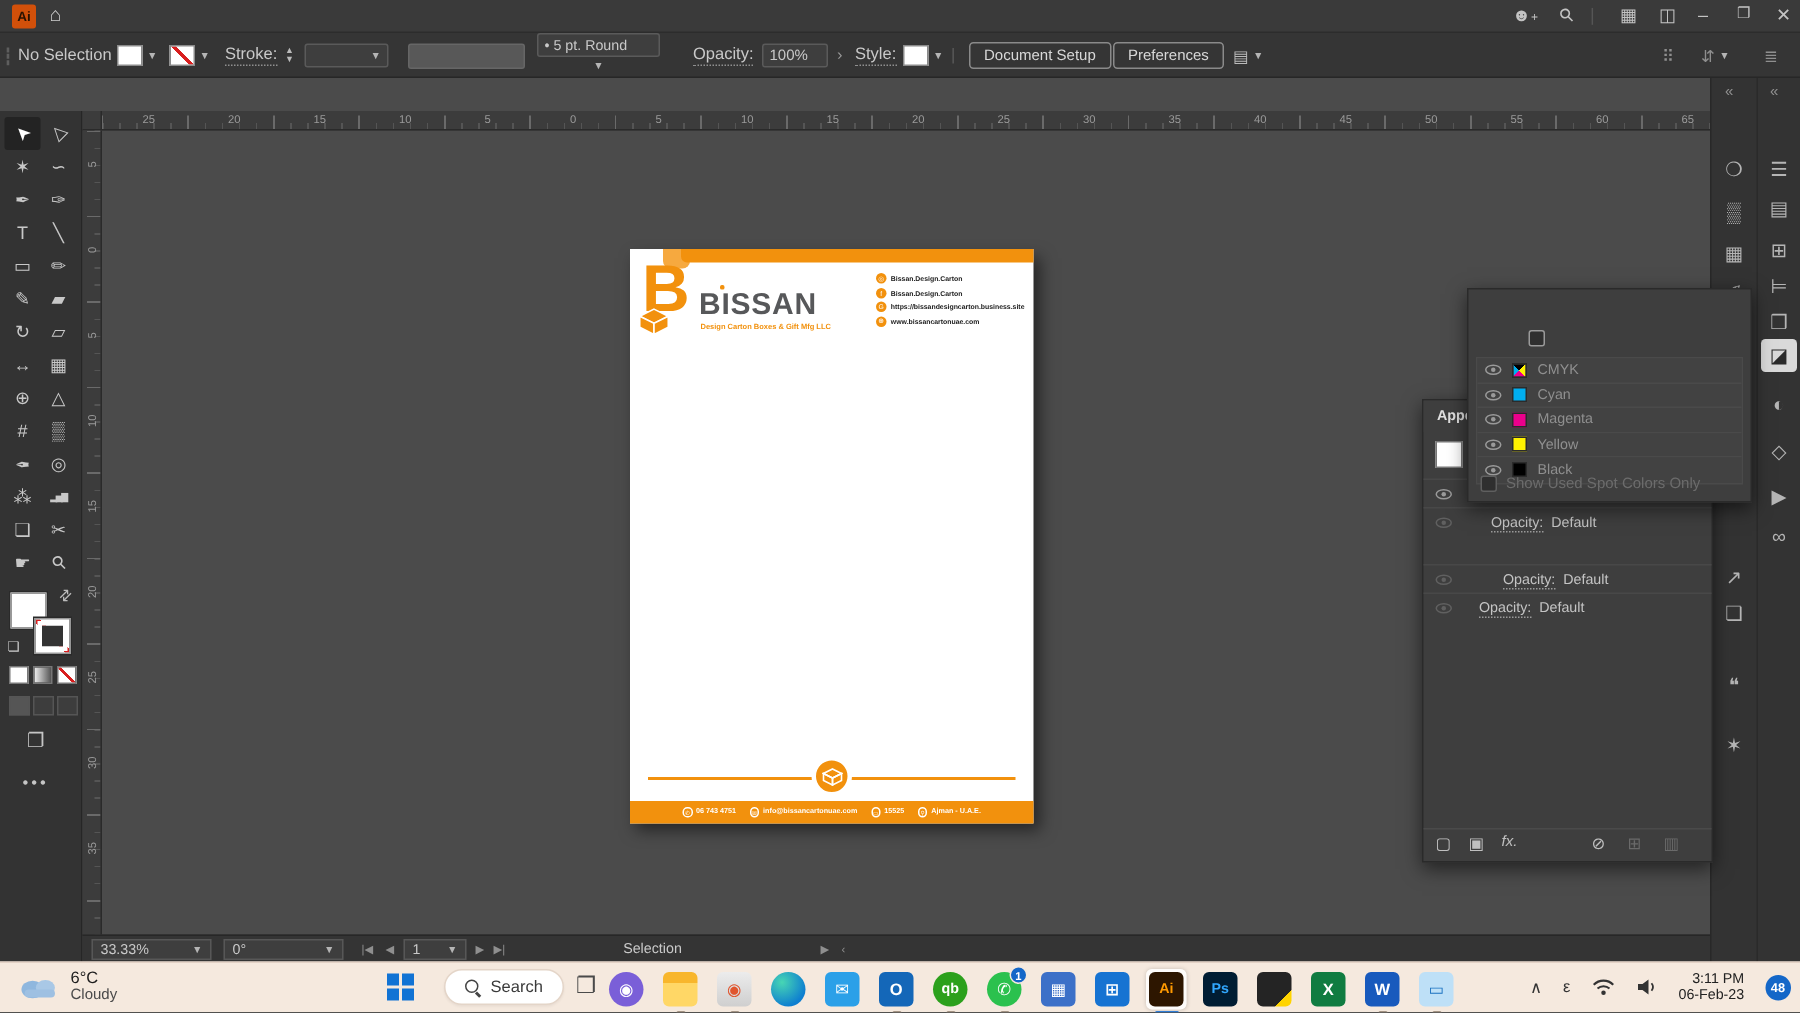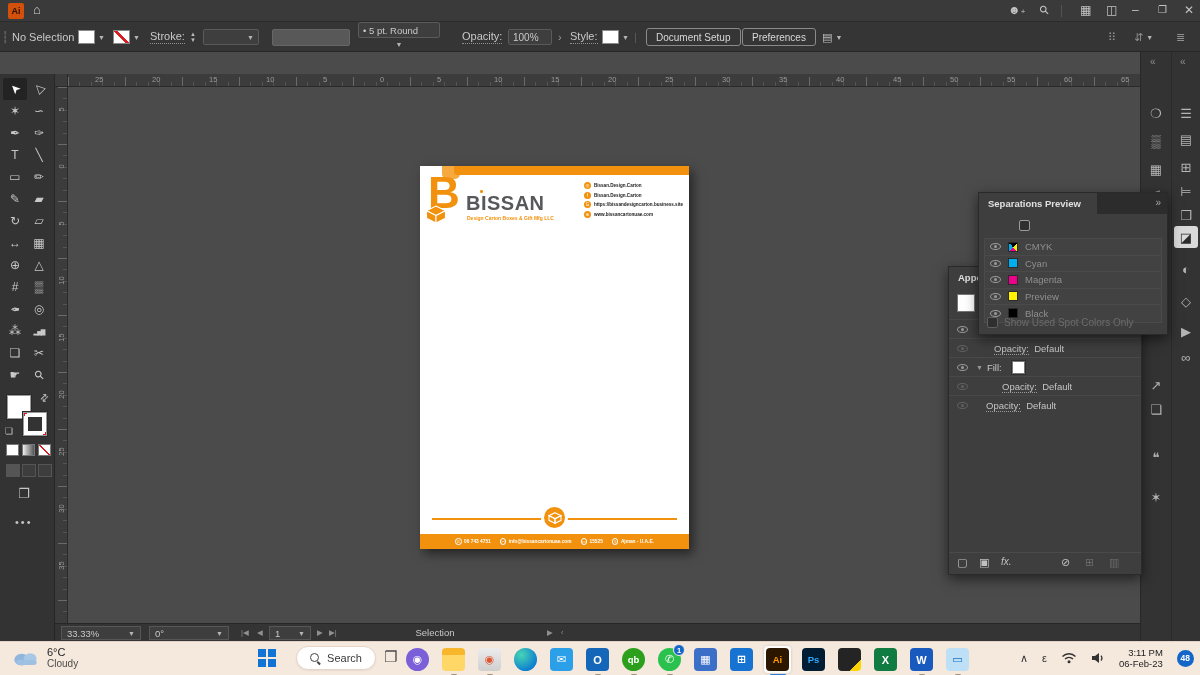--- a/index.html
+++ b/index.html
@@ -460,51 +460,39 @@
         </div>
     </div>
     <div id="ap-swatch"></div>
     <div class="ap-row" style="top:52px;">
       <span class="eye" style="margin-left:8px;"></span>
     </div>
     <div class="ap-row" style="top:71px;">
       <span class="eye dim" style="margin-left:8px;"></span>
       <span style="margin-left:26px;"><span class="linklbl">Opacity:</span>&nbsp;&nbsp;<span>Default</span></span>
     </div>
-    <div class="ap-row" style="top:90px;">
-      <span class="eye" style="margin-left:8px;"></span>
-      <span style="margin-left:8px;font-size:7px;color:#999;">▼</span>
-      <span style="margin-left:4px;">Fill:</span>
-      <span class="ap-fillsw" style="margin-left:10px;"></span>
-    </div>
     <div class="ap-row" style="top:109px;">
       <span class="eye dim" style="margin-left:8px;"></span>
       <span style="margin-left:34px;"><span class="linklbl">Opacity:</span>&nbsp;&nbsp;<span>Default</span></span>
     </div>
     <div class="ap-row" style="top:128px;">
       <span class="eye dim" style="margin-left:8px;"></span>
       <span style="margin-left:18px;"><span class="linklbl">Opacity:</span>&nbsp;&nbsp;<span>Default</span></span>
     </div>
     <div id="ap-bottom">
       <span class="apb" style="left:8px;">▢</span>
       <span class="apb" style="left:30px;">▣</span>
       <span class="apb" style="left:52px;font-style:italic;font-size:10px;">fx.</span>
       <span class="apb" style="left:112px;">⊘</span>
       <span class="apb dim" style="left:136px;">⊞</span>
       <span class="apb dim" style="left:160px;">▥</span>
     </div>
   </div>
 
   <div id="sep-panel" class="abs panel">
-    <div class="panel-head">
-      <div class="panel-tab" style="width:118px;">
-          <span>Separations Preview</span>
-        </div>
-      <div class="panel-collapse">»</div>
-    </div>
     <div id="sep-overprint">
       <span class="cb"></span>
       <span>Overprint Preview</span>
     </div>
     <div id="sep-channels">
         <div class="sep-row">
           <span class="eye"></span>
           <span class="chsw cmyk"></span>
           <span class="chlb">CMYK</span>
         </div>
@@ -514,21 +502,21 @@
           <span class="chlb">Cyan</span>
         </div>
         <div class="sep-row">
           <span class="eye"></span>
           <span class="chsw" style="background: rgb(236, 0, 140);"></span>
           <span class="chlb">Magenta</span>
         </div>
         <div class="sep-row">
           <span class="eye"></span>
           <span class="chsw" style="background: rgb(255, 242, 0);"></span>
-          <span class="chlb">Preview</span>
+          <span class="chlb">Yellow</span>
         </div>
         <div class="sep-row">
           <span class="eye"></span>
           <span class="chsw" style="background: rgb(0, 0, 0);"></span>
           <span class="chlb">Black</span>
         </div>
       </div>
     <div id="sep-spot">
       <span class="cb dim"></span>
       <span>Show Used Spot Colors Only</span>

